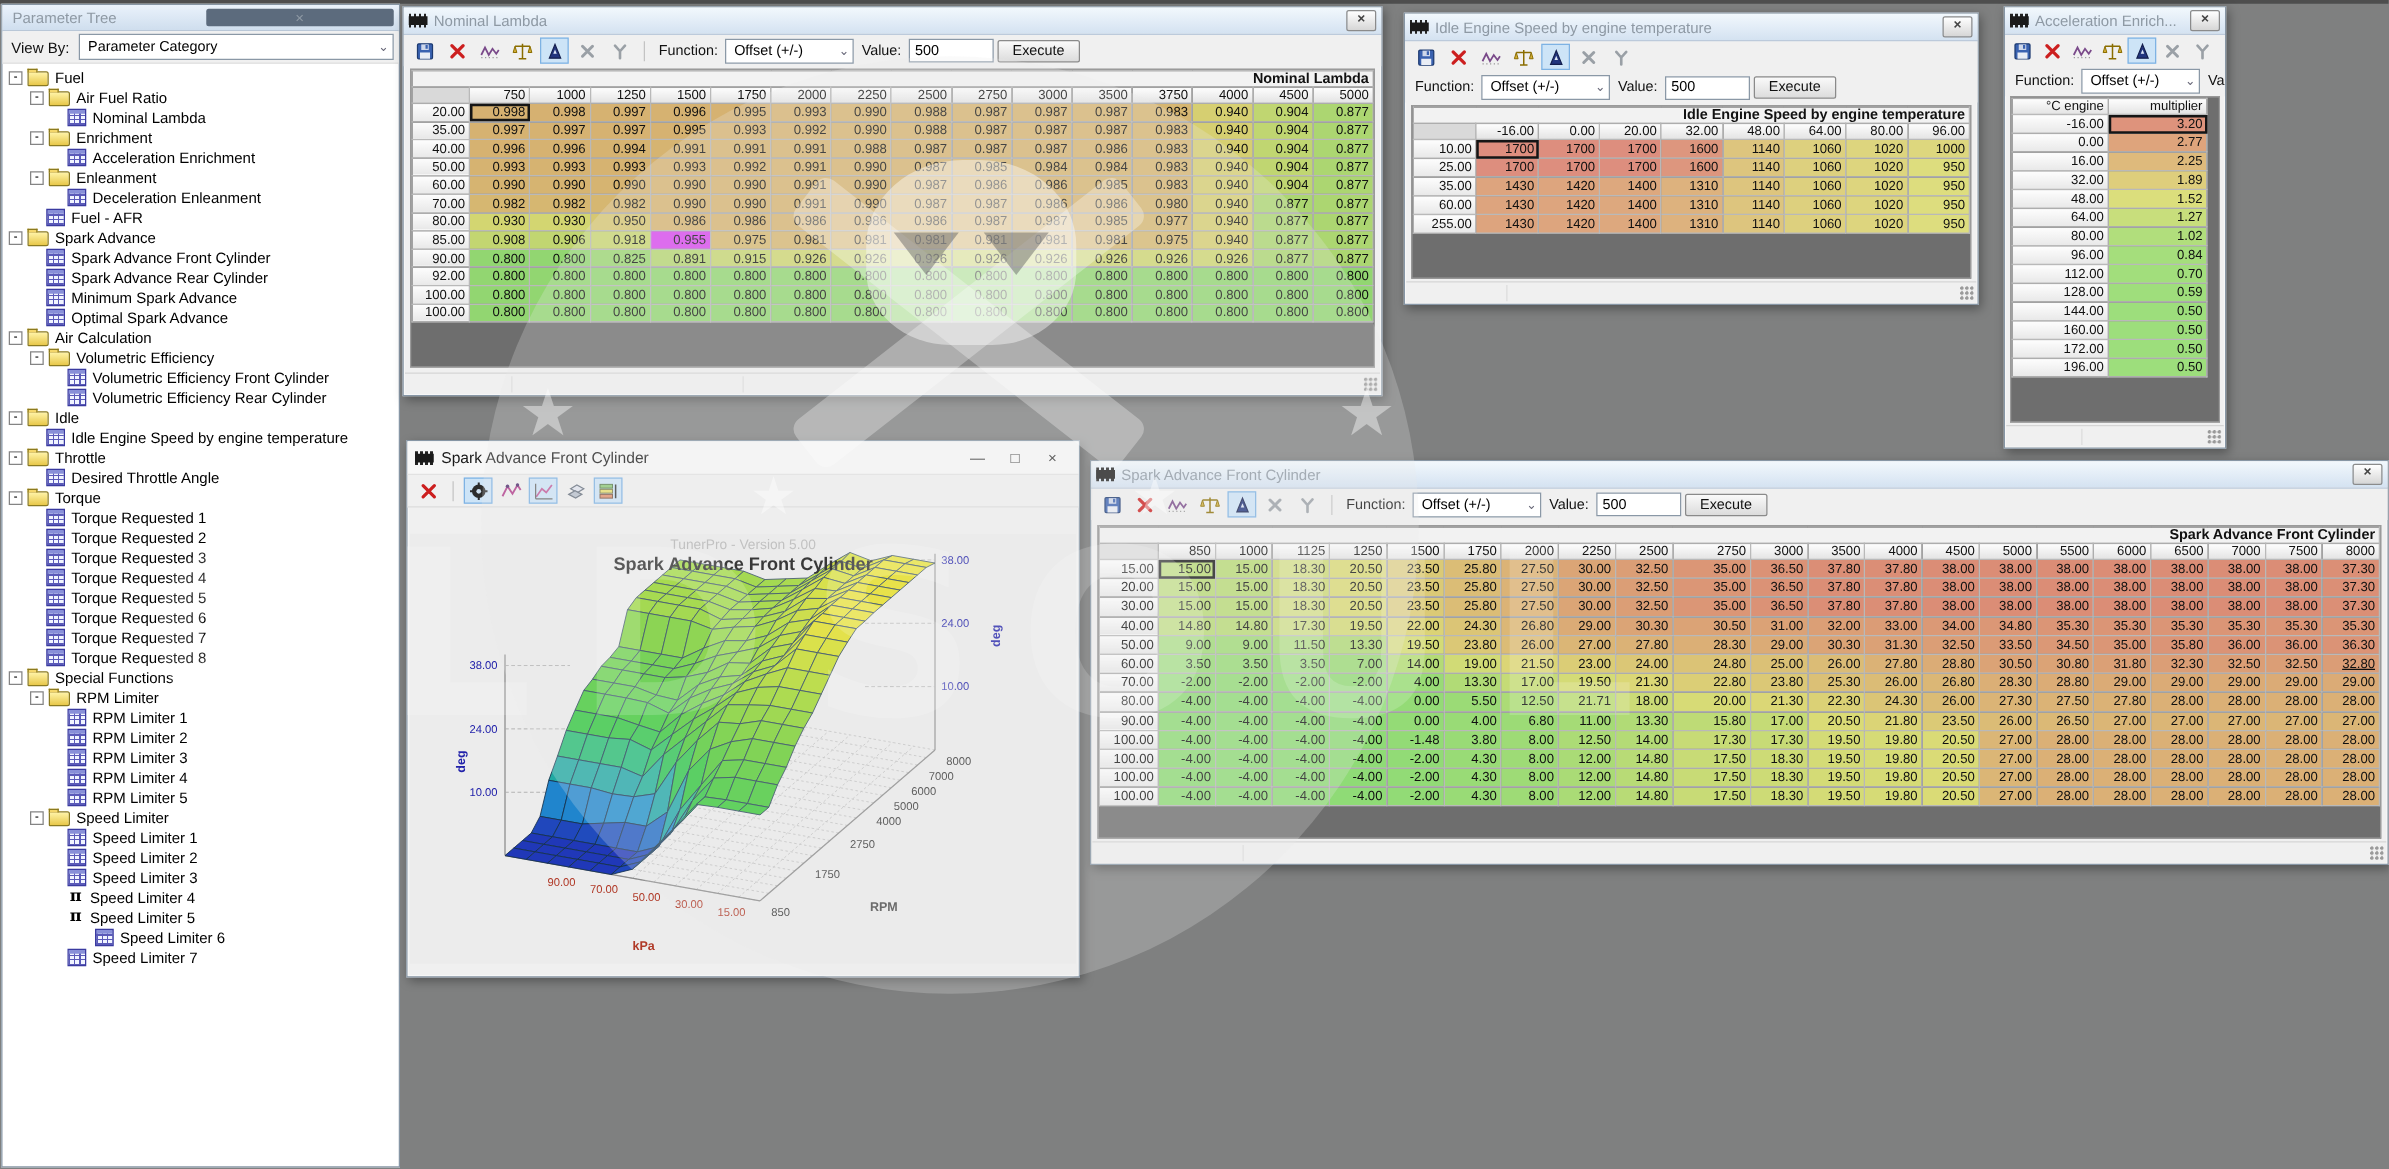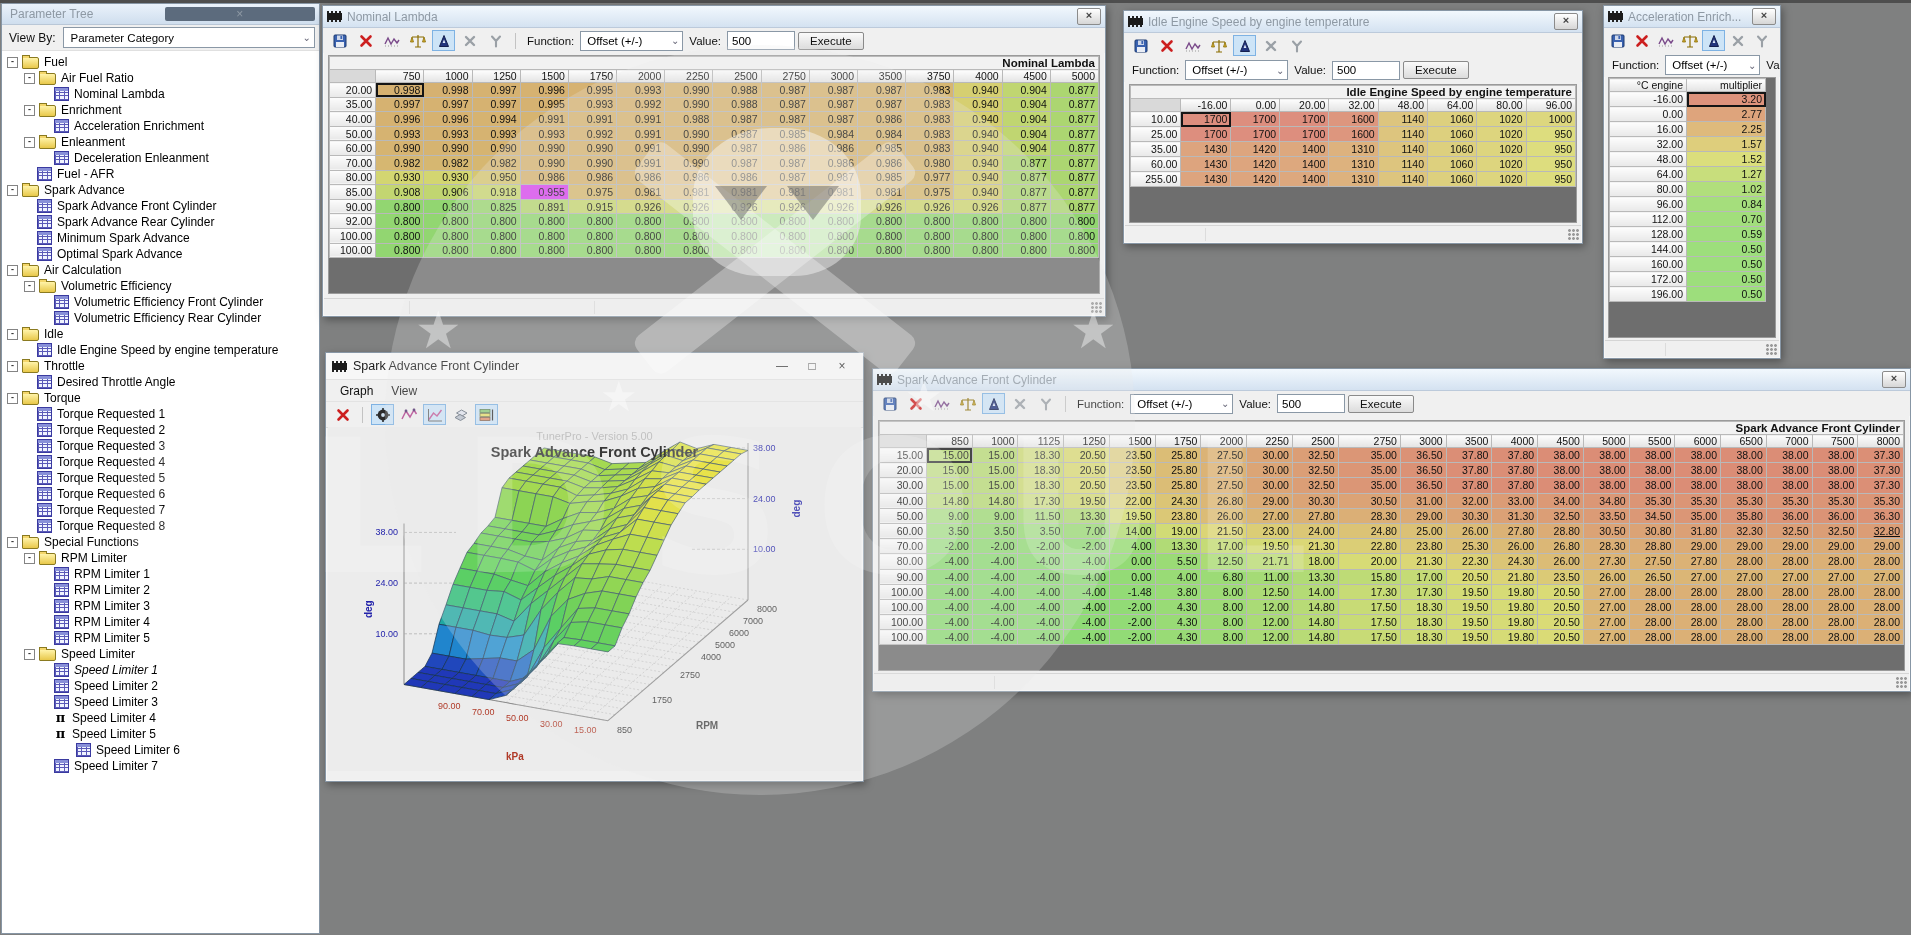--- a/index.html
+++ b/index.html
@@ -315,21 +315,21 @@
       <div class="titem" style="padding-left: 38px;">
         <span class="expspace"></span>
         <span class="tbl-ic"></span>
         <span>RPM Limiter 5</span>
       </div>
       <div class="titem" style="padding-left: 21px;">
         <span class="exp">-</span>
         <span class="fold"></span>
         <span>Speed Limiter</span>
       </div>
-      <div class="titem" style="padding-left: 38px; font-style: italic;">
+      <div class="titem" style="padding-left: 38px;">
         <span class="expspace"></span>
         <span class="tbl-ic"></span>
         <span>Speed Limiter 1</span>
       </div>
       <div class="titem" style="padding-left: 38px;">
         <span class="expspace"></span>
         <span class="tbl-ic"></span>
         <span>Speed Limiter 2</span>
       </div>
       <div class="titem" style="padding-left: 38px;">
@@ -879,21 +879,21 @@
           <tr style="height: 15px;">
             <td class="rh">0.00</td>
             <td style="background: rgb(222, 164, 124);">2.77</td>
           </tr>
           <tr style="height: 15px;">
             <td class="rh">16.00</td>
             <td style="background: rgb(222, 186, 124);">2.25</td>
           </tr>
           <tr style="height: 15px;">
             <td class="rh">32.00</td>
-            <td style="background: rgb(222, 206, 124);">1.57</td>
+            <td style="background: rgb(222, 206, 124);">1.89</td>
           </tr>
           <tr style="height: 15px;">
             <td class="rh">48.00</td>
             <td style="background: rgb(219, 222, 124);">1.52</td>
           </tr>
           <tr style="height: 15px;">
             <td class="rh">64.00</td>
             <td style="background: rgb(200, 222, 124);">1.27</td>
           </tr>
           <tr style="height: 15px;">
@@ -937,24 +937,20 @@
   </div>
 </section>
 
 <section class="win" id="win-graph" style="left:325px;top:352px;width:537px;height:428px;z-index:3;">
   <div class="gtbar">
     <span class="chip"></span>
     <span class="ttl">Spark Advance Front Cylinder</span>
     <span class="winbtn">—</span>
     <span class="winbtn">□</span>
     <span class="winbtn">×</span>
-  </div>
-  <div class="menubar">
-    <span class="menu-item">Graph</span>
-    <span class="menu-item">View</span>
   </div>
   <div class="gtoolbar">
     <span class="tbicon">
         <svg width="16" height="16">
           <path d="M3.5 3.5 L12.5 12.5 M12.5 3.5 L3.5 12.5" stroke="#cc1f1f" stroke-width="2.6" stroke-linecap="round"></path>
         </svg>
       </span>
     <span class="tsep"></span>
     <span class="tbicon sel">
         <svg width="18" height="16">

